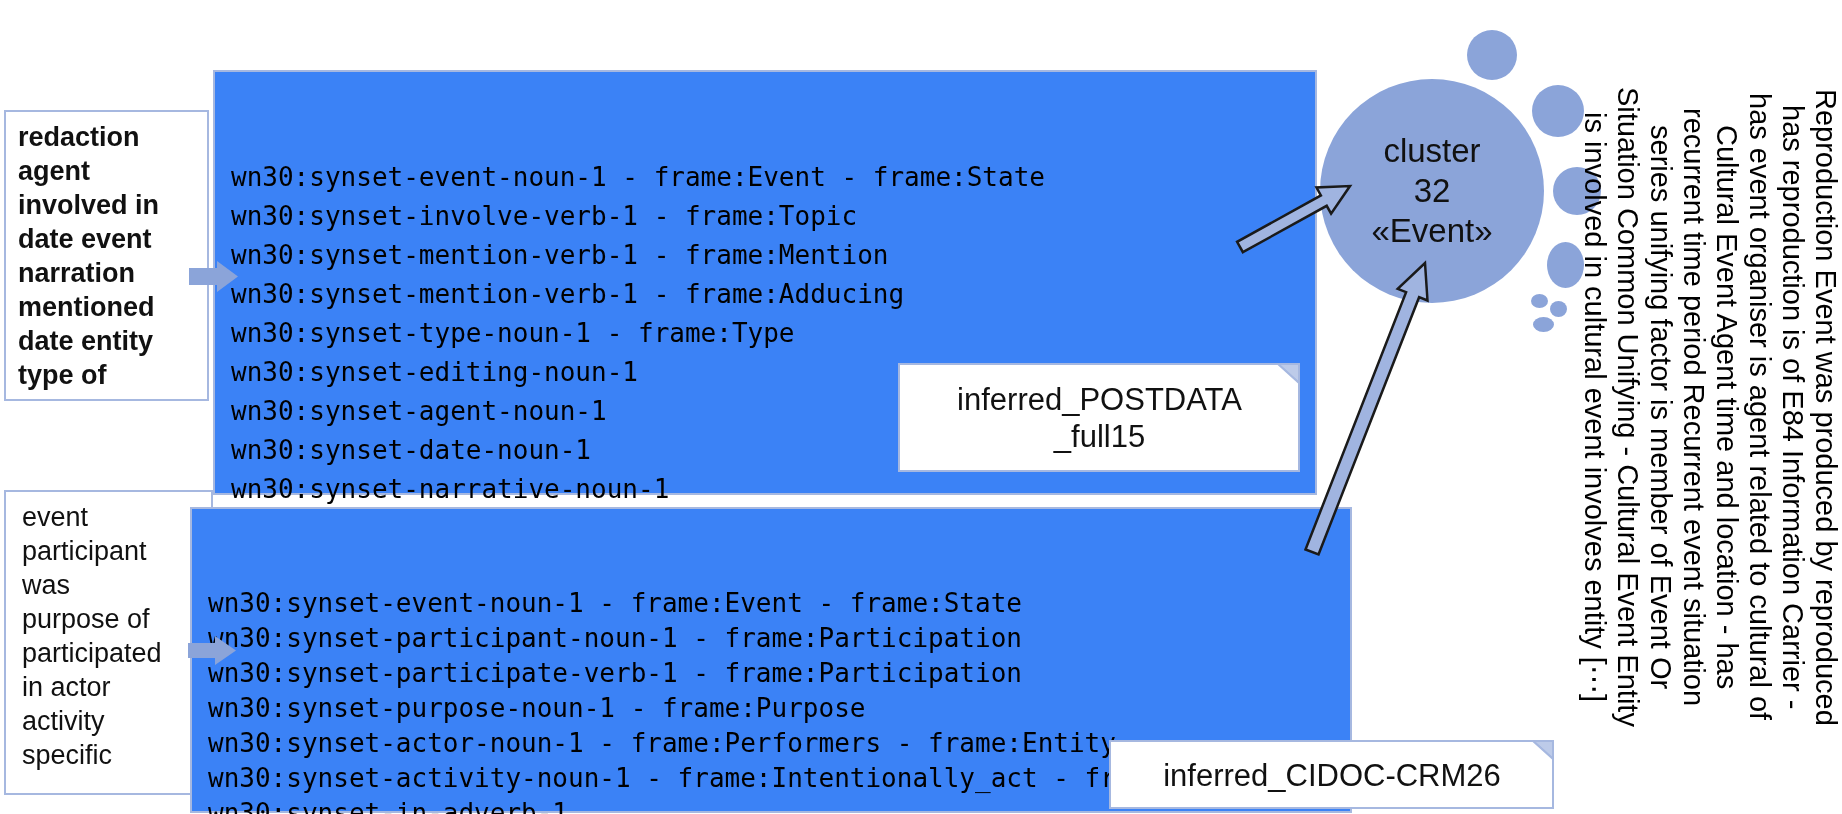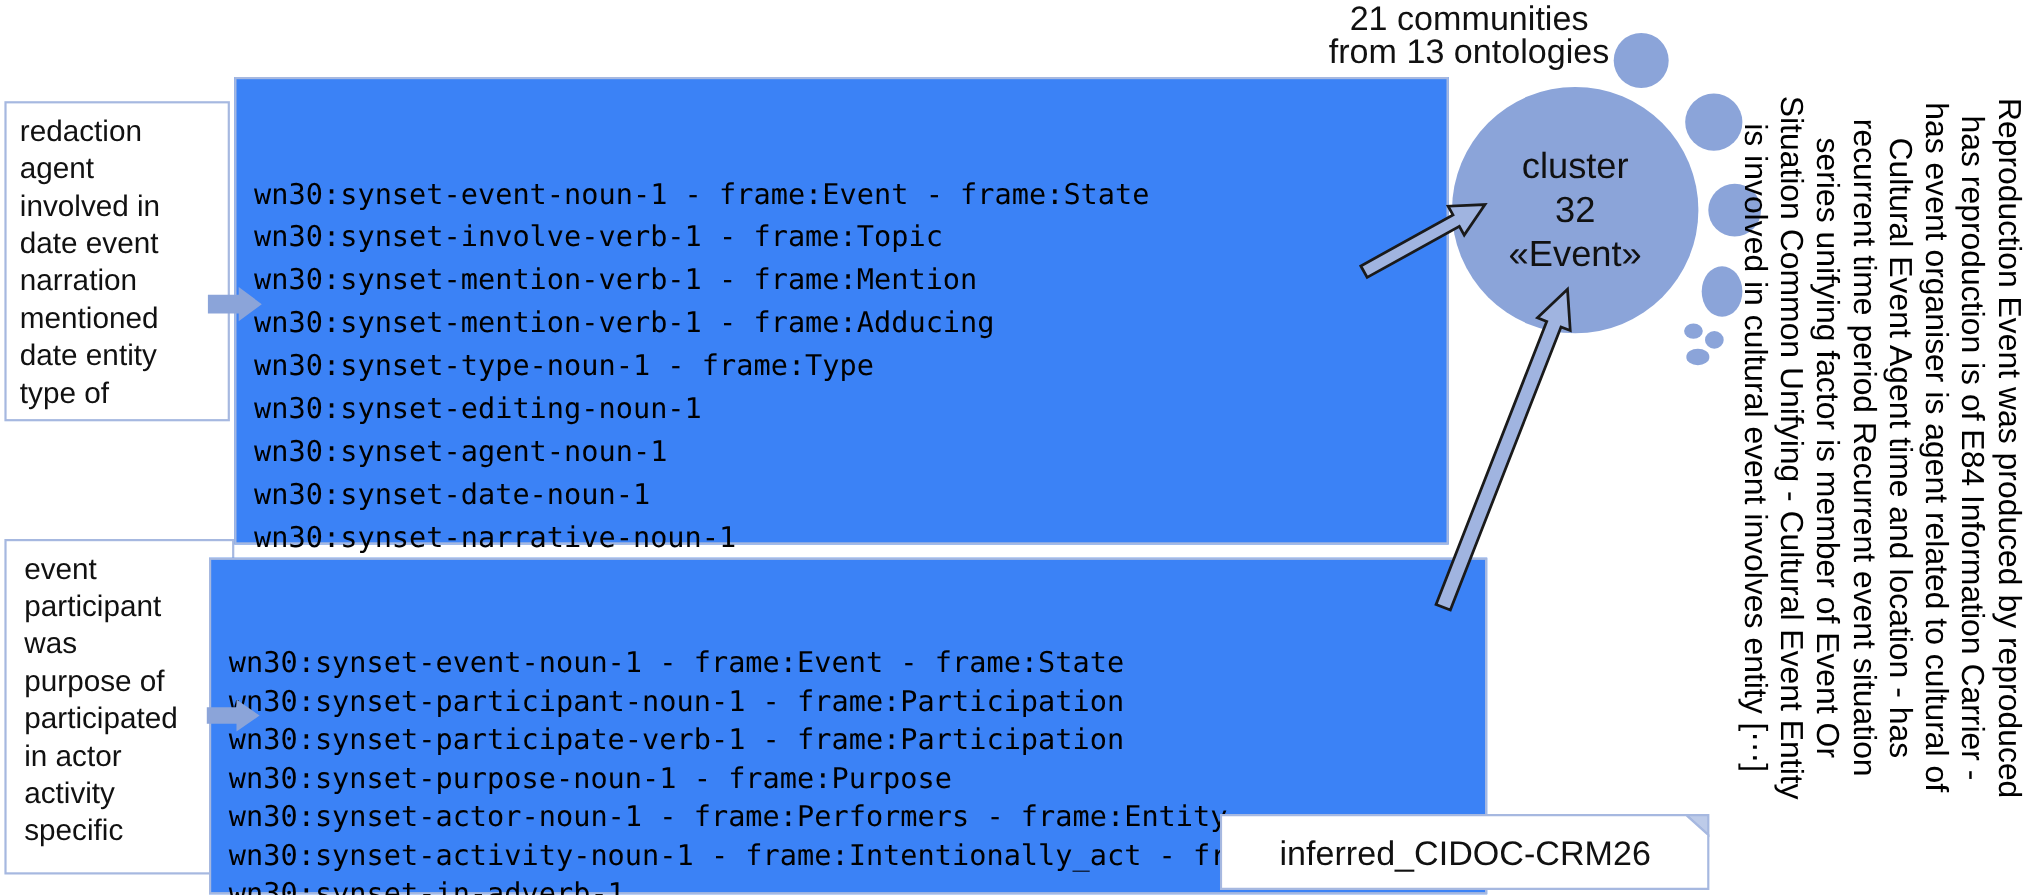--- a/index.html
+++ b/index.html
@@ -44,21 +44,21 @@
     writing-mode:vertical-rl;text-align:center;
     font-size:29px;line-height:33px;white-space:pre-line;color:#000;
   }
   #arrow-layer{left:0;top:0;pointer-events:none;}
 </style>
 </head>
 <body>
 
 <div id="page">
 
-  <div class="abs side-label" style="left:4px;top:92px;width:183px;height:273px;">redaction
+  <div class="abs side-label" style="left:4px;top:110px;width:183px;height:273px;font-weight:bold;">redaction
 agent
 involved in
 date event
 narration
 mentioned
 date entity
 type of</div>
 
   <div class="abs side-label" style="left:4px;top:490px;width:183px;height:287px;padding-left:16px;">event
 participant
@@ -86,31 +86,37 @@
     <div class="code-text">wn30:synset-event-noun-1 - frame:Event - frame:State
 wn30:synset-participant-noun-1 - frame:Participation
 wn30:synset-participate-verb-1 - frame:Participation
 wn30:synset-purpose-noun-1 - frame:Purpose
 wn30:synset-actor-noun-1 - frame:Performers - frame:Entity
 wn30:synset-activity-noun-1 - frame:Intentionally_act - frame:Event
 wn30:synset-in-adverb-1
 wn30:synset-specific-adjective-1</div>
   </div>
 
+  <div class="abs tag" style="left:898px;top:363px;width:403px;height:110px;">
+    <svg width="403" height="110" viewBox="0 0 403 110">
+      <polygon points="380,1 401,1 401,20" fill="#bdcbe9" stroke="#a6b8e0" stroke-width="2"></polygon>
+      <polygon points="1,1 380,1 401,20 401,108 1,108" fill="#ffffff" stroke="#a6b8e0" stroke-width="2"></polygon>
+    </svg>
+    <div class="tag-text">inferred_POSTDATA
+_full15</div>
+  </div>
 
   <div class="abs tag" style="left:1082px;top:740px;width:446px;height:70px;margin-left:27px;">
     <svg width="446" height="70" viewBox="0 0 446 70">
       <polygon points="424,1 444,1 444,19" fill="#bdcbe9" stroke="#a6b8e0" stroke-width="2"></polygon>
       <polygon points="1,1 424,1 444,19 444,68 1,68" fill="#ffffff" stroke="#a6b8e0" stroke-width="2"></polygon>
     </svg>
     <div class="tag-text">inferred_CIDOC-CRM26</div>
   </div>
 
-  <div class="abs" id="cluster-caption">21 communities
-from 13 ontologies</div>
 
   <div class="abs bubble" style="left:1467px;top:30px;width:50px;height:50px;"></div>
   <div class="abs bubble" style="left:1532px;top:85px;width:52px;height:52px;"></div>
   <div class="abs bubble" style="left:1553px;top:167px;width:48px;height:48px;"></div>
   <div class="abs bubble" style="left:1547px;top:242px;width:37px;height:46px;"></div>
   <div class="abs bubble" style="left:1531px;top:294px;width:17px;height:14px;"></div>
   <div class="abs bubble" style="left:1550px;top:301px;width:17px;height:16px;"></div>
   <div class="abs bubble" style="left:1533px;top:317px;width:21px;height:15px;"></div>
 
   <div class="abs" id="cluster-circle">cluster

